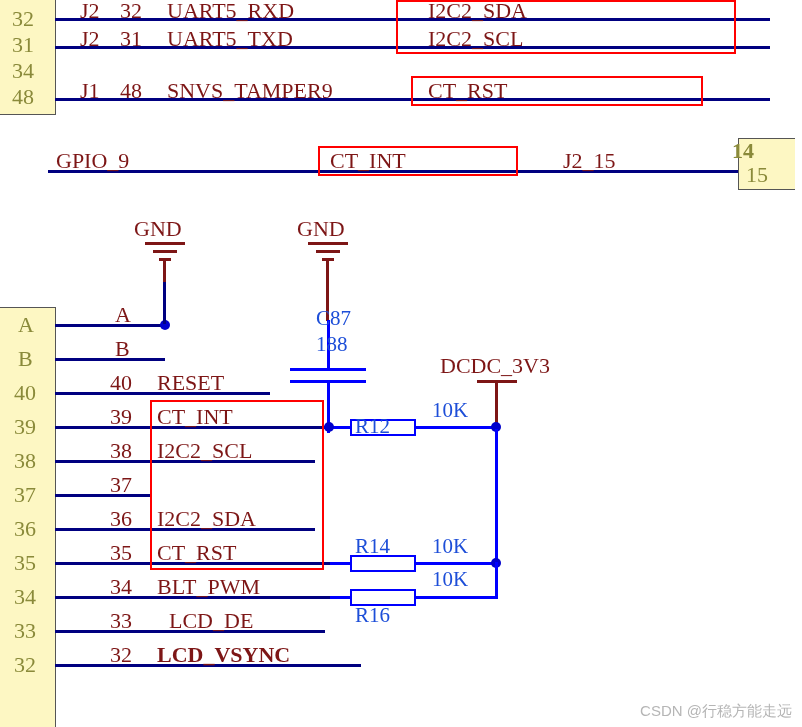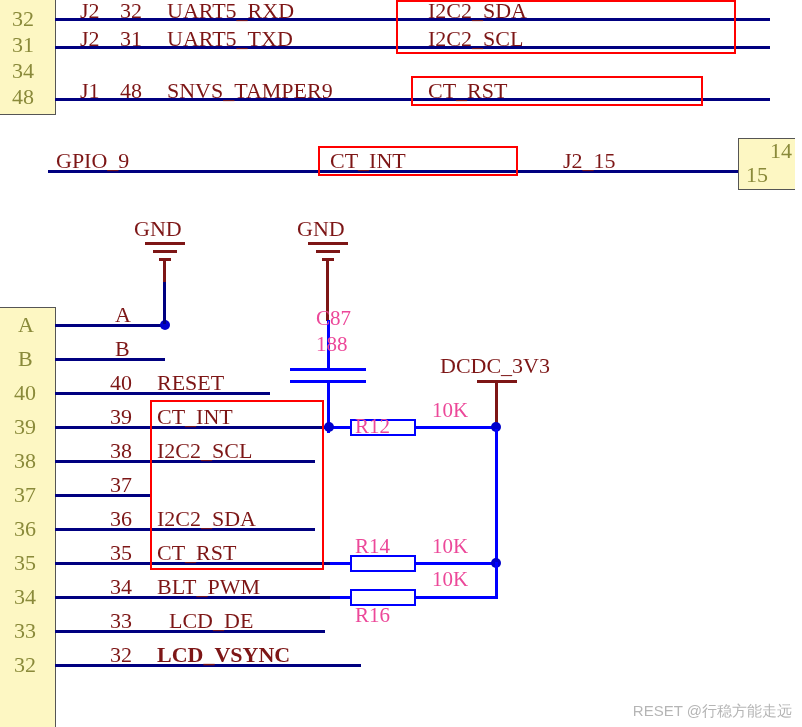--- a/index.html
+++ b/index.html
@@ -24,21 +24,21 @@
     font-size: 22px;
   }
   .netlabel {
     position: absolute;
     color: #7D1616;
     font-size: 22px;
     white-space: nowrap;
   }
   .complabel {
     position: absolute;
-    color: #ec4899;
+    color: #1d4ed8;
     font-size: 21px;
     white-space: nowrap;
   }
   .wire-dblue {
     position: absolute;
     background: #000080;
   }
   .wire-blue {
     position: absolute;
     background: #0000FF;
@@ -101,21 +101,21 @@
 
 <div class="redbox" style="left:411px;top:76px;width:288px;height:26px;"></div>
 
 <div class="wire-dblue" style="left:48px;top:170px;width:692px;height:3px;"></div>
 <span class="netlabel" style="left:56px;top:148px;font-family:Liberation Serif, serif;">GPIO_9</span>
 <span class="netlabel" style="left:330px;top:148px;">CT_INT</span>
 <span class="netlabel" style="left:563px;top:148px;">J2_15</span>
 <div class="redbox" style="left:318px;top:146px;width:196px;height:26px;"></div>
 
 <div class="pinblock" style="left:738px;top:138px;width:56px;height:50px;border-right:none;"></div>
-<span class="pinnum" style="left:770px;top:138px;">14</span>
+<span class="pinnum" style="left:732px;top:138px;font-weight:bold;">14</span>
 <span class="pinnum" style="left:746px;top:162px;">15</span>
 
 <span class="netlabel" style="left:134px;top:216px;">GND</span>
 <div class="gnd" style="left:145px;top:242px;width:40px;height:40px;">
   <div class="gnd-bar" style="left:0;top:0;width:40px;height:3px;"></div>
   <div class="gnd-bar" style="left:8px;top:8px;width:24px;height:3px;"></div>
   <div class="gnd-bar" style="left:14px;top:16px;width:12px;height:3px;"></div>
   <div class="gnd-stem" style="left:18px;top:19px;width:3px;height:42px;"></div>
 </div>
 
@@ -210,13 +210,13 @@
 <span class="pinnum" style="left:14px;top:618px;">33</span>
 <div class="wire-dblue" style="left:55px;top:630px;width:270px;height:3px;"></div>
 <span class="netlabel" style="left:110px;top:608px;">33</span>
 <span class="netlabel" style="left:169px;top:608px;">LCD_DE</span>
 
 <span class="pinnum" style="left:14px;top:652px;">32</span>
 <div class="wire-dblue" style="left:55px;top:664px;width:306px;height:3px;"></div>
 <span class="netlabel" style="left:110px;top:642px;">32</span>
 <span class="netlabel" style="left:157px;top:642px;font-weight:bold;">LCD_VSYNC</span>
 
-<div class="watermark">RESET @行稳方能走远</div>
+<div class="watermark">CSDN @行稳方能走远</div>
 
 </body></html>

